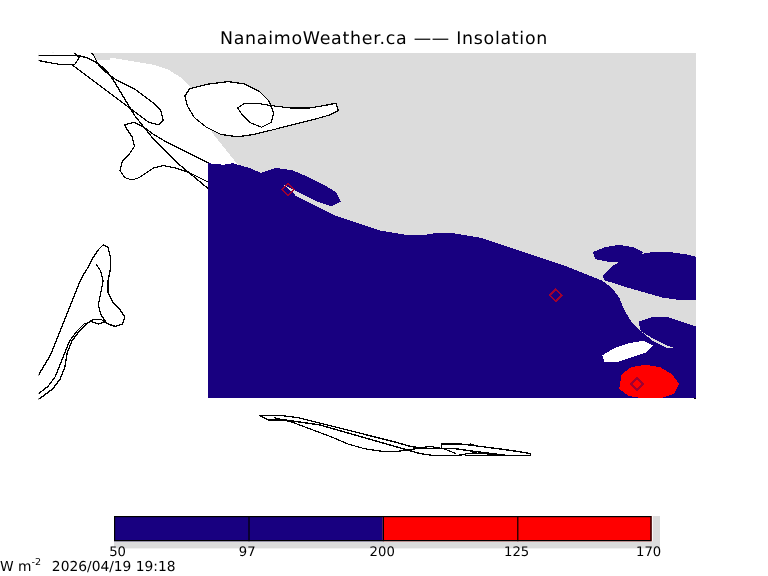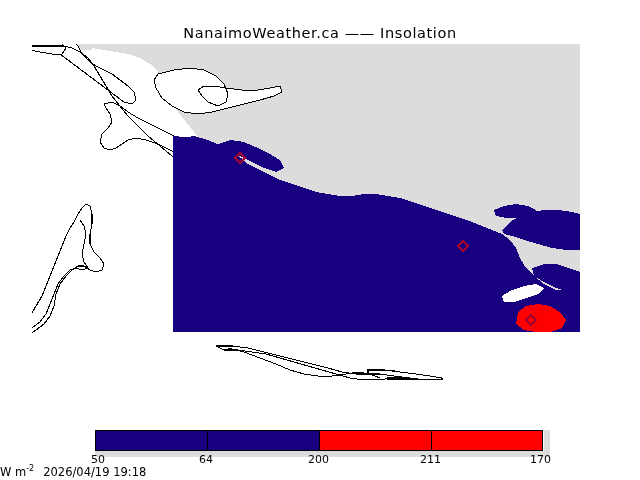--- a/index.html
+++ b/index.html
@@ -276,22 +276,22 @@
   <div id="colorbar-wrap">
     <div class="cb-seg" id="cb-navy"></div>
     <div class="cb-seg" id="cb-red"></div>
     <div class="cb-tick" style="left:112px"></div>
     <div class="cb-tick" style="left:224px"></div>
     <div class="cb-tick" style="left:336px"></div>
     <div id="cb-border"></div>
   </div>
 
   <div class="cb-label" style="left:91px">50</div>
-  <div class="cb-label" style="left:199px">64</div>
+  <div class="cb-label" style="left:199px">97</div>
   <div class="cb-label" style="left:308px">200</div>
-  <div class="cb-label" style="left:420px">211</div>
+  <div class="cb-label" style="left:420px">125</div>
   <div class="cb-label" style="left:530px">170</div>
 
   <div id="units-line">
     <span class="unit"><span>W m</span><sup>-2</sup></span><span>2026/04/19 19:18</span>
   </div>
 
 </div>
 
 </body></html>

